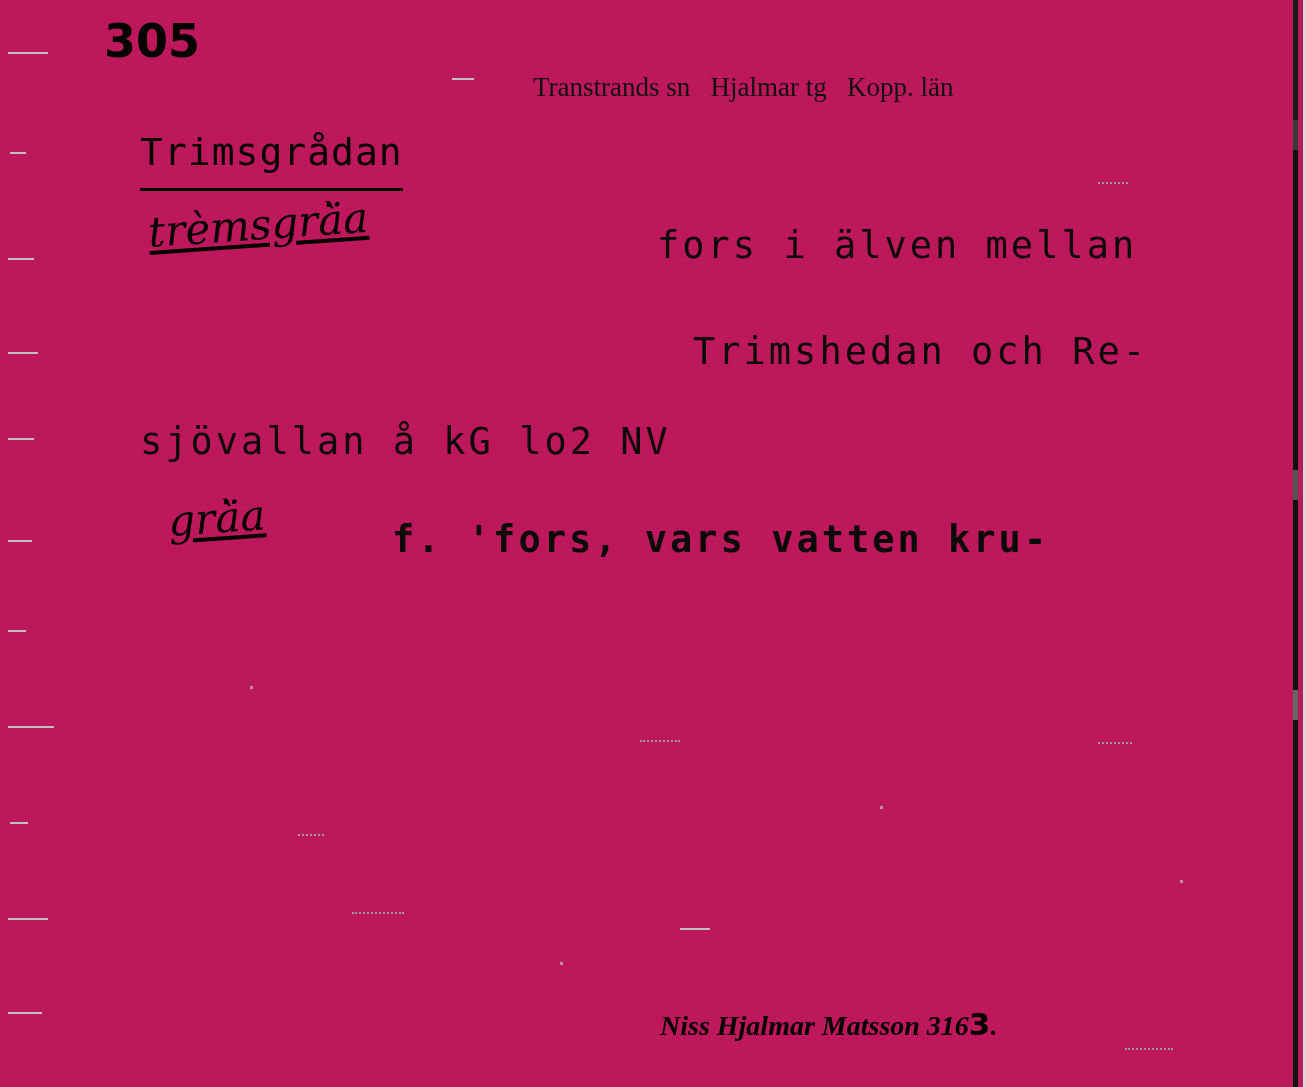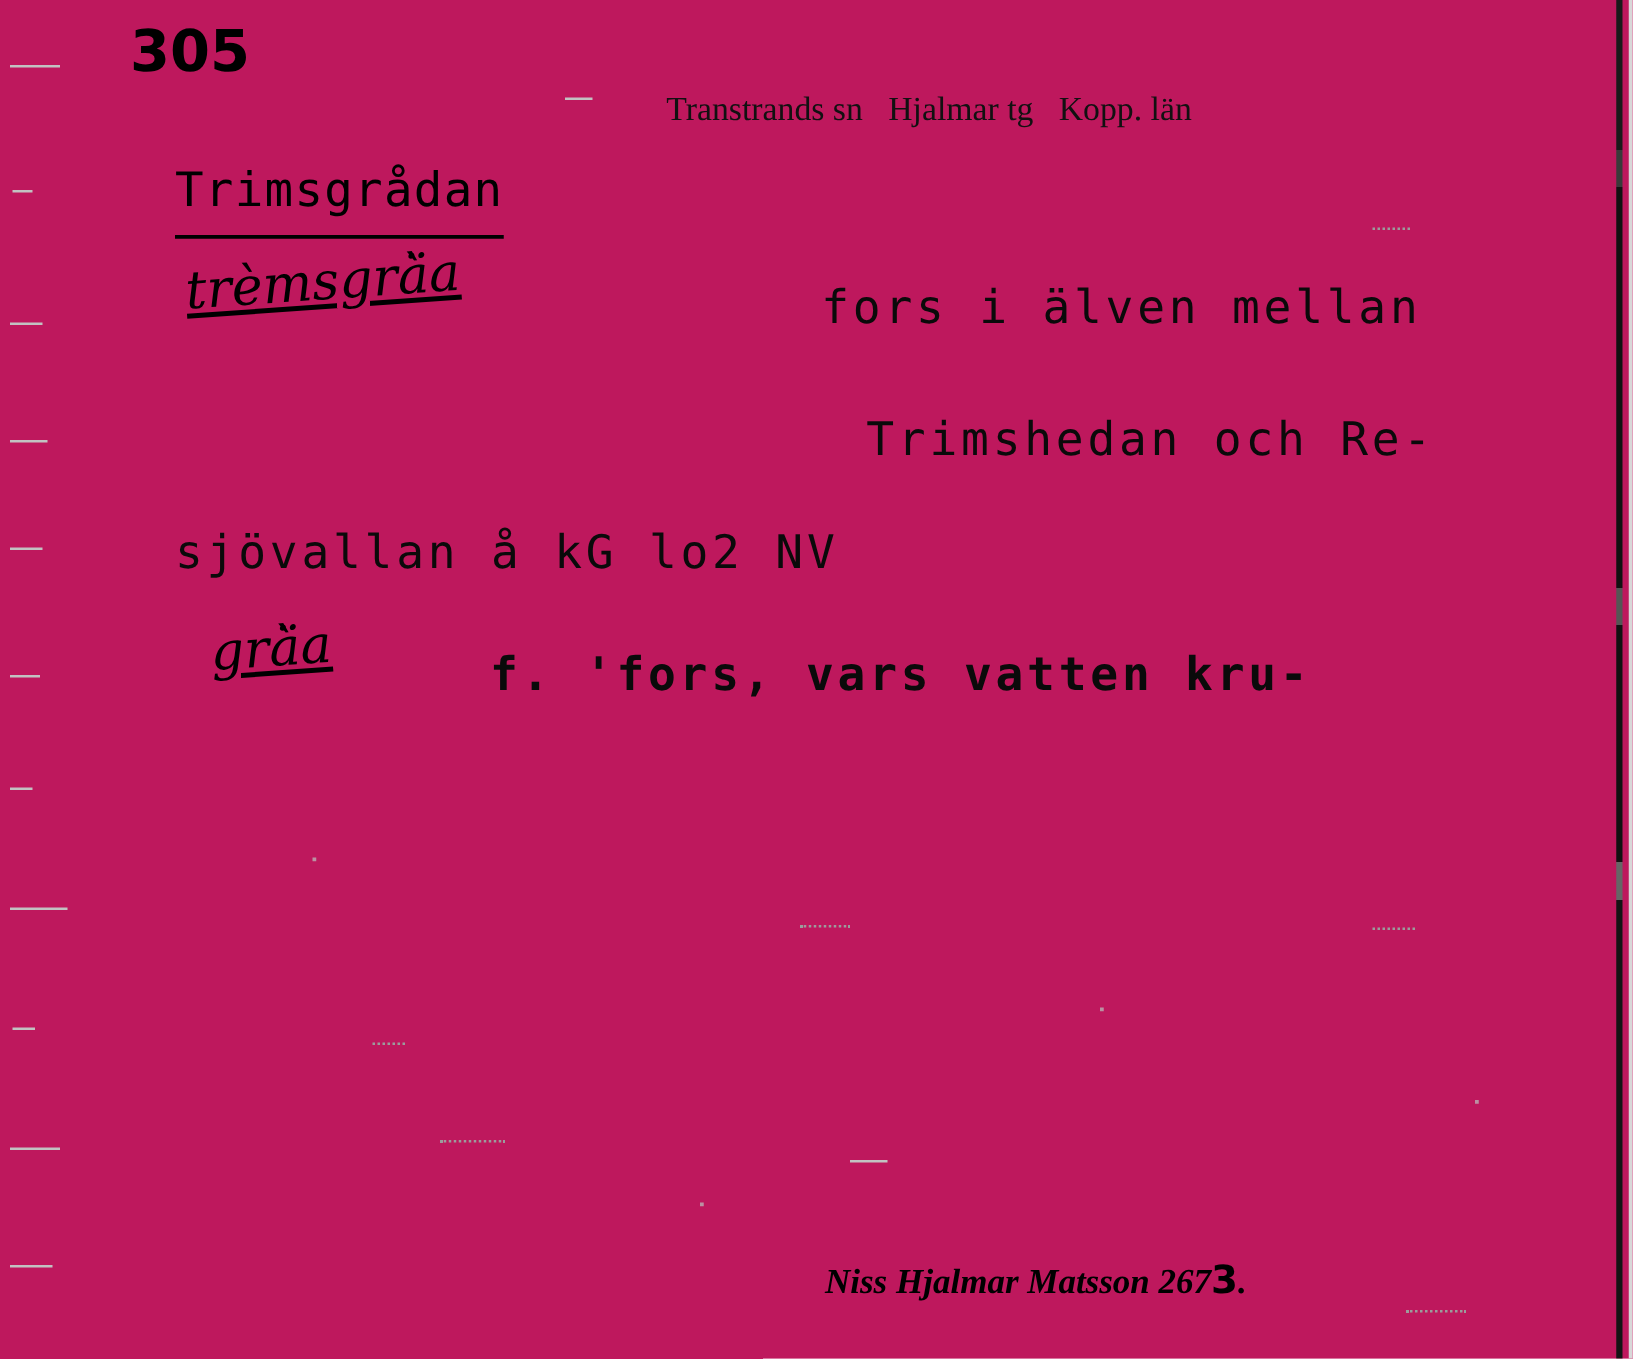--- a/index.html
+++ b/index.html
@@ -151,21 +151,21 @@
   <div class="headword">Trimsgrådan</div>
 
   <div class="hand u" style="left:150px; top:208px;">trèmsgrà̈a</div>
   <div class="hand u" style="left:170px; top:497px;">grà̈a</div>
 
   <div class="tw" style="left:657px; top:224px;">fors i älven mellan</div>
   <div class="tw" style="left:657px; top:330px;margin-left:36px;">Trimshedan och Re-</div>
   <div class="tw" style="left:140px; top:420px;">sjövallan å kG lo2 NV</div>
   <div class="tw" style="left:392px; top:518px;font-weight:bold;">f. 'fors, vars vatten kru-</div>
 
-  <div class="signature"><span>Niss Hjalmar Matsson 267</span><span class="yr">3</span><span>.</span></div>
+  <div class="signature"><span>Niss Hjalmar Matsson 316</span><span class="yr">3</span><span>.</span></div>
   <div class="dotline" style="left:1125px; top:1048px; width:48px;"></div>
 
   <div class="dash" style="left:8px;  top:52px;  width:40px;"></div>
   <div class="dash" style="left:10px; top:152px; width:16px;"></div>
   <div class="dash" style="left:8px;  top:258px; width:26px;"></div>
   <div class="dash" style="left:8px;  top:352px; width:30px;"></div>
   <div class="dash" style="left:8px;  top:438px; width:26px;"></div>
   <div class="dash" style="left:8px;  top:540px; width:24px;"></div>
   <div class="dash" style="left:8px;  top:630px; width:18px;"></div>
   <div class="dash" style="left:8px;  top:726px; width:46px;"></div>

